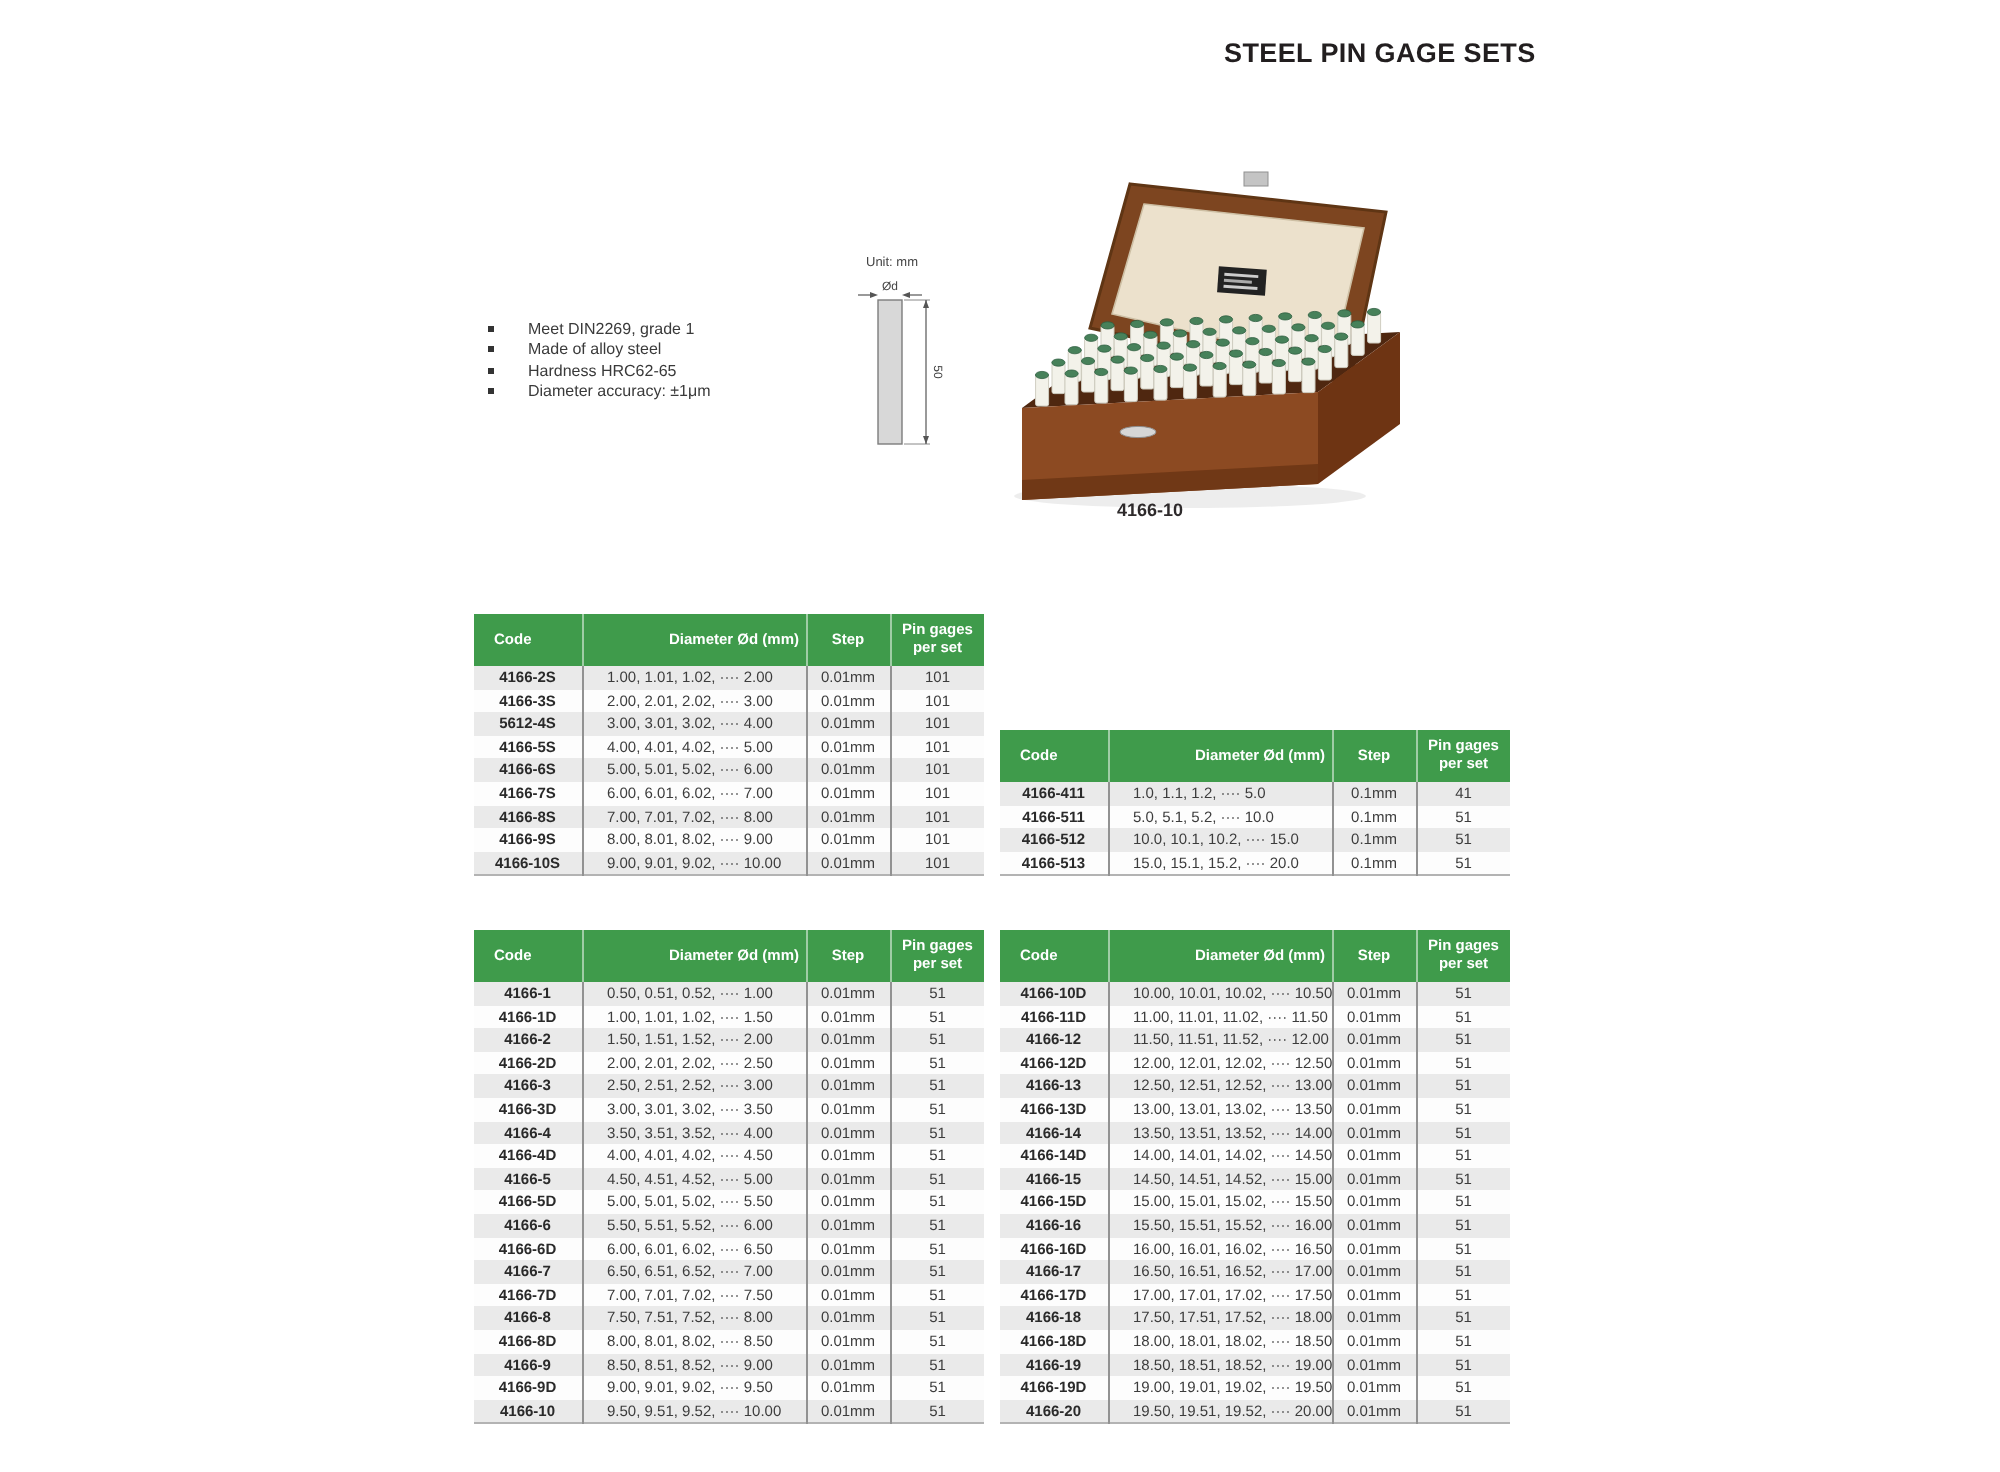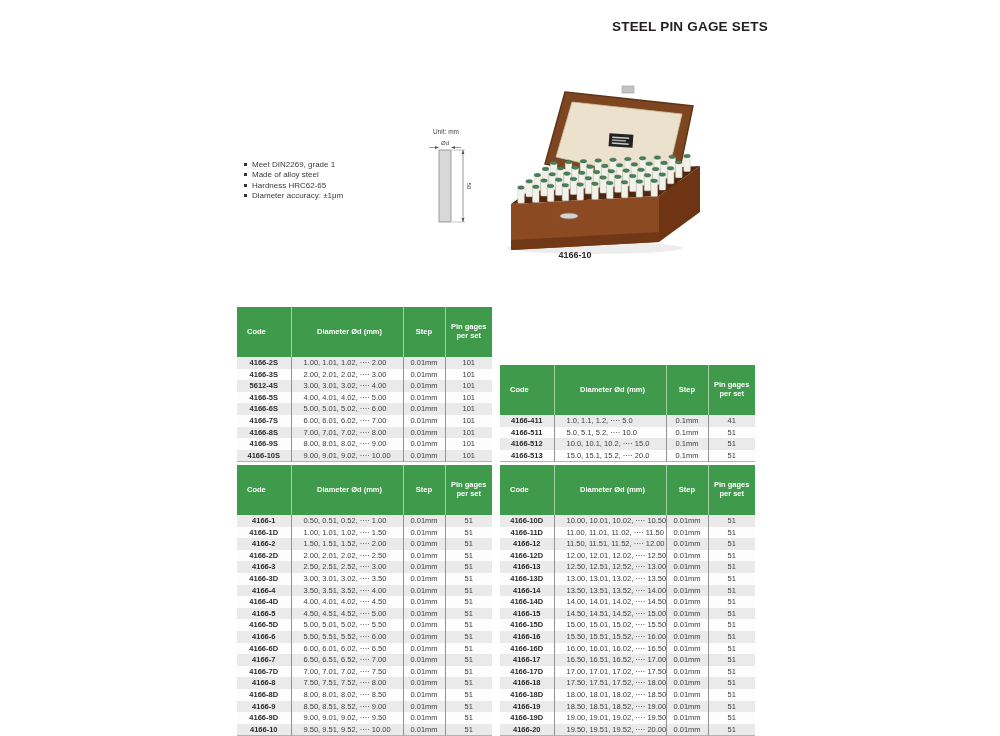--- a/index.html
+++ b/index.html
@@ -7,36 +7,36 @@
     width:1000px;height:736px;position:relative;background:#ffffff;
     font-family:"Liberation Sans",sans-serif;overflow:hidden;color:#333;
   }
   .abs{position:absolute;}
   
   .page-title{
     left:612px;top:19px;font-size:13.5px;font-weight:bold;color:#221e1f;letter-spacing:.2px;
   }
   
   .features{left:244px;top:160px;list-style:none;margin:0;padding:0;}
-  .features li{display:flex;align-items:flex-start;font-size:8px;line-height:10.3px;color:#3a3a3a;}
+  .features li{display:flex;align-items:flex-start;font-size:8px;line-height:10.3px;color:#3a3a3a;gap:12px;}
   .features .sq{width:3px;height:3px;background:#333;margin:3.2px 5px 0 0;flex:0 0 auto;}
   
   .unit-label{left:433px;top:128px;font-size:6.5px;color:#444;}
   .dim-svg{left:428px;top:137px;}
   
   .product-svg{left:495px;top:80px;}
   .product-caption{left:525px;top:250px;width:100px;text-align:center;font-size:9px;font-weight:bold;color:#2e2a2b;}
   
   .ptable table{border-collapse:collapse;table-layout:fixed;width:255px;border-bottom:1px solid #b3b3b3;}
   .ptable th{
     background:#3f9b4b;color:#fff;font-size:7.5px;font-weight:bold;height:26px;
-    padding:12px 3px;line-height:8.6px;vertical-align:middle;text-align:center;
+    padding:0 3px;line-height:8.6px;vertical-align:middle;text-align:center;
   }
   .ptable th.h-code{text-align:left;padding-left:10px;}
-  .ptable th.h-dia{text-align:center;padding-left:8px;}
+  .ptable th.h-dia{text-align:right;padding-left:8px;}
   .ptable th + th{border-left:1px solid rgba(255,255,255,.5);}
   .ptable td{
     font-size:7.5px;color:#3c3c3c;height:11.6px;line-height:11.6px;padding:0 2px;
     white-space:nowrap;overflow:hidden;text-align:center;
   }
   .ptable td + td{border-left:1px solid #929292;}
   .ptable td.td-code{font-weight:bold;color:#2a2a2a;}
   .ptable td.td-dia{text-align:left;padding-left:12px;margin-left:16px;}
   .ptable tbody tr:nth-child(odd) td{background:#eaeaea;}
   .ptable tbody tr:nth-child(even) td{background:#fdfdfd;}

